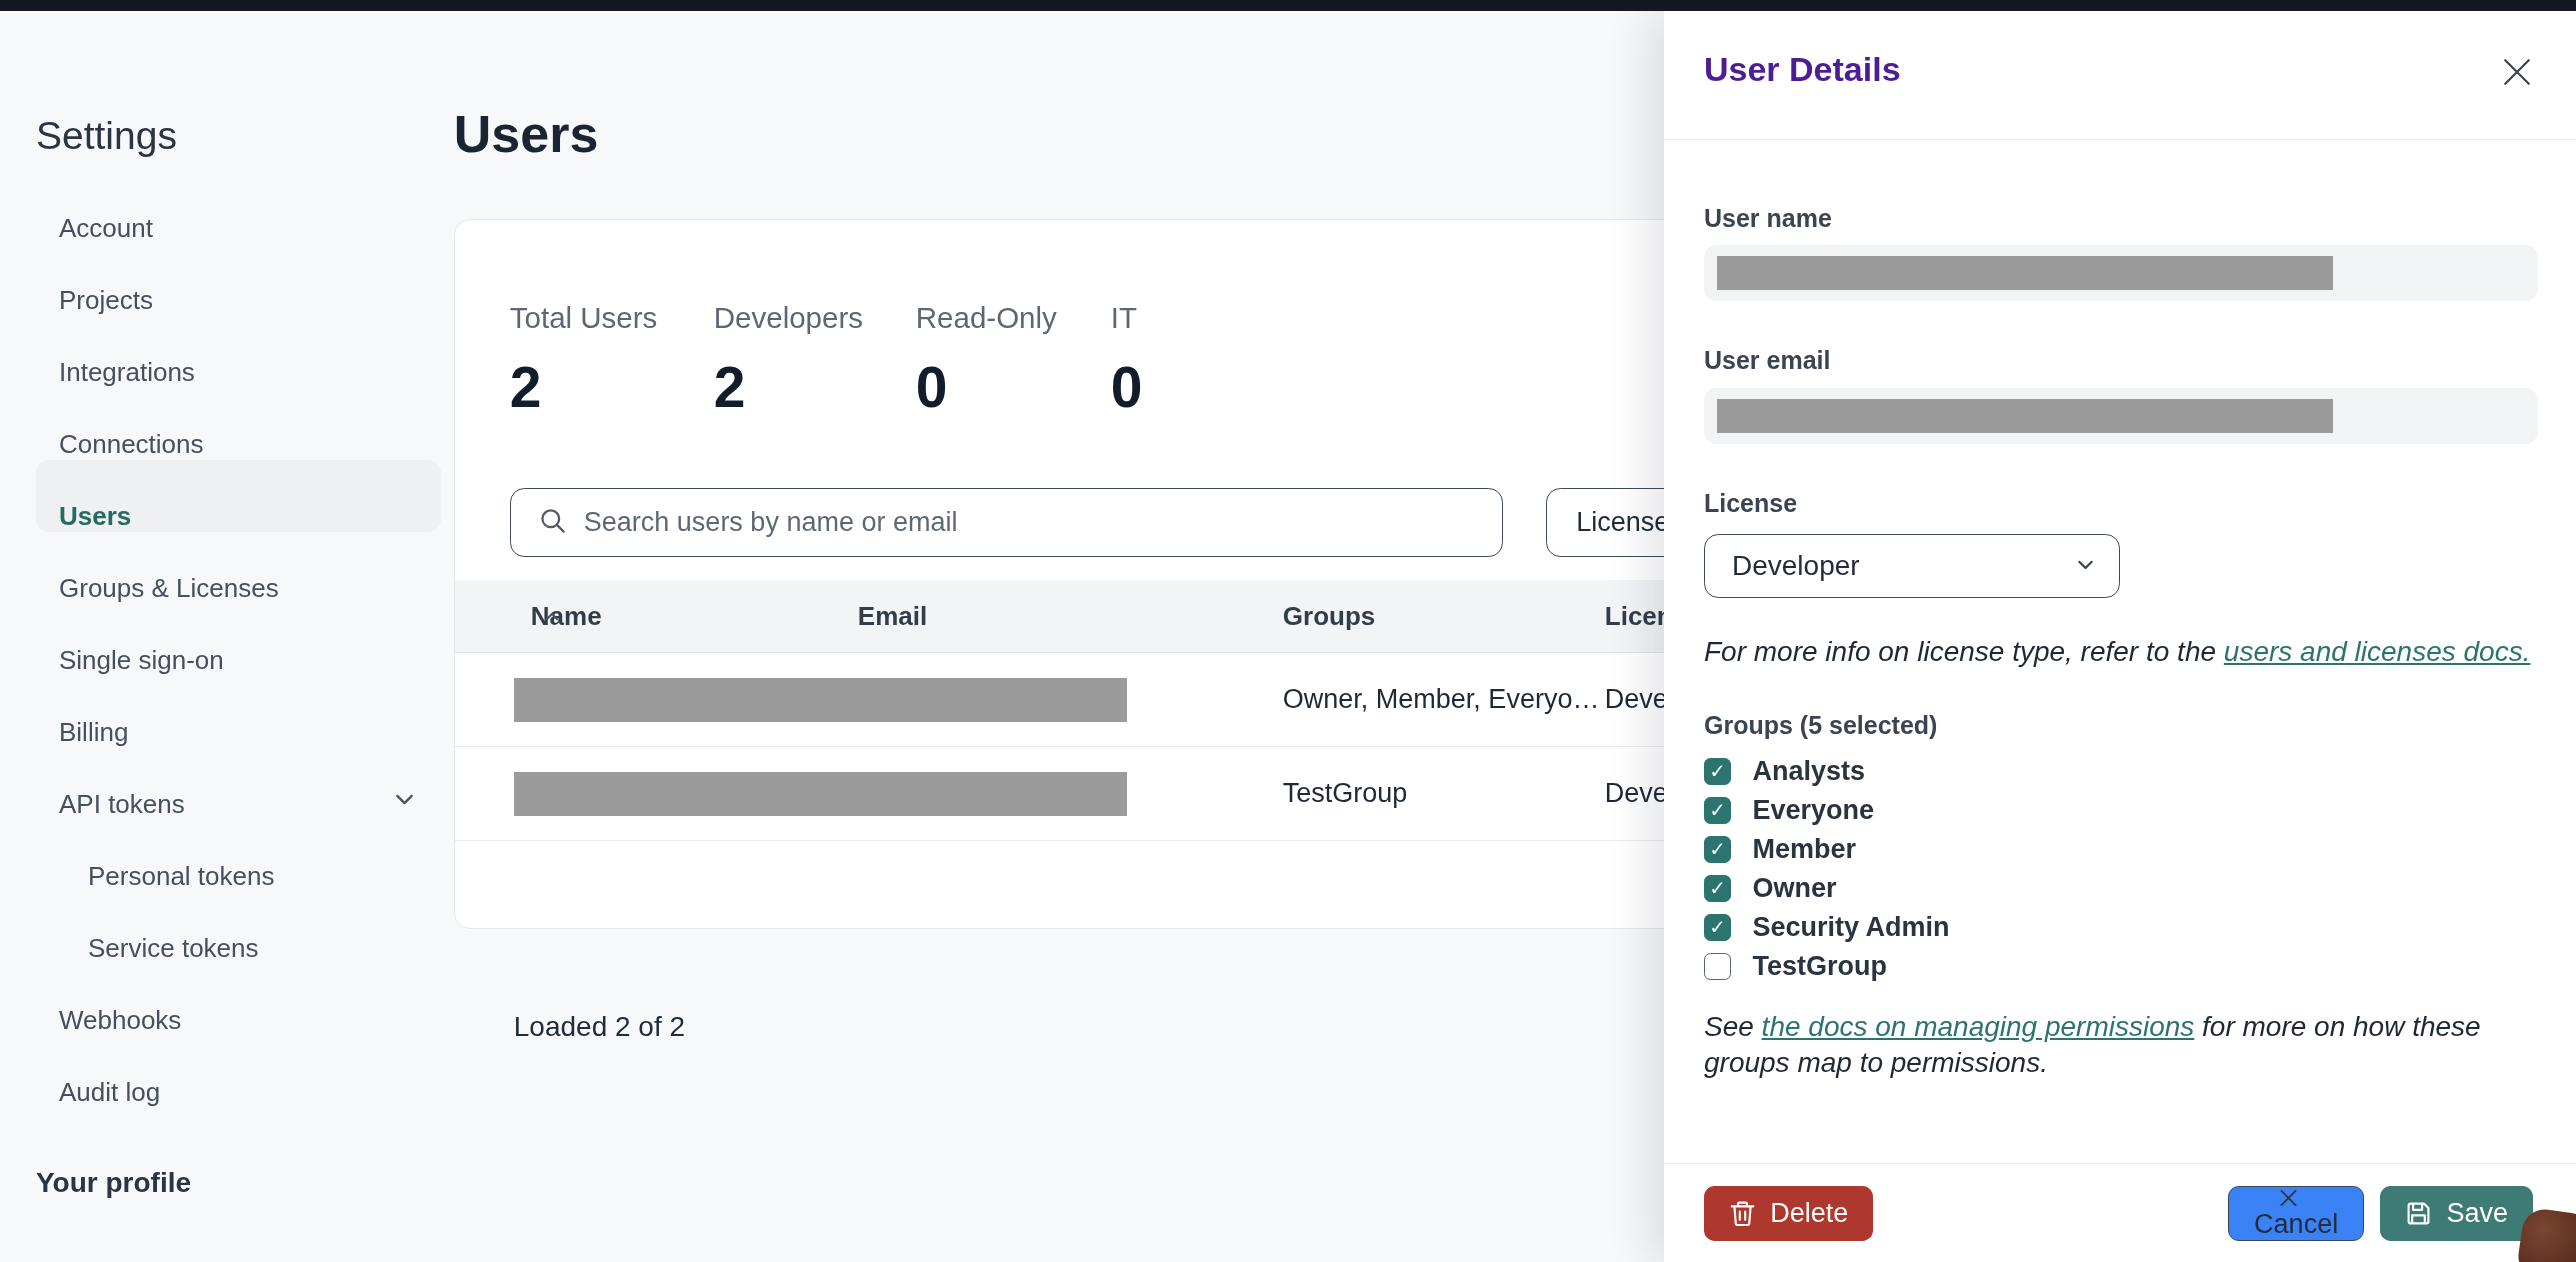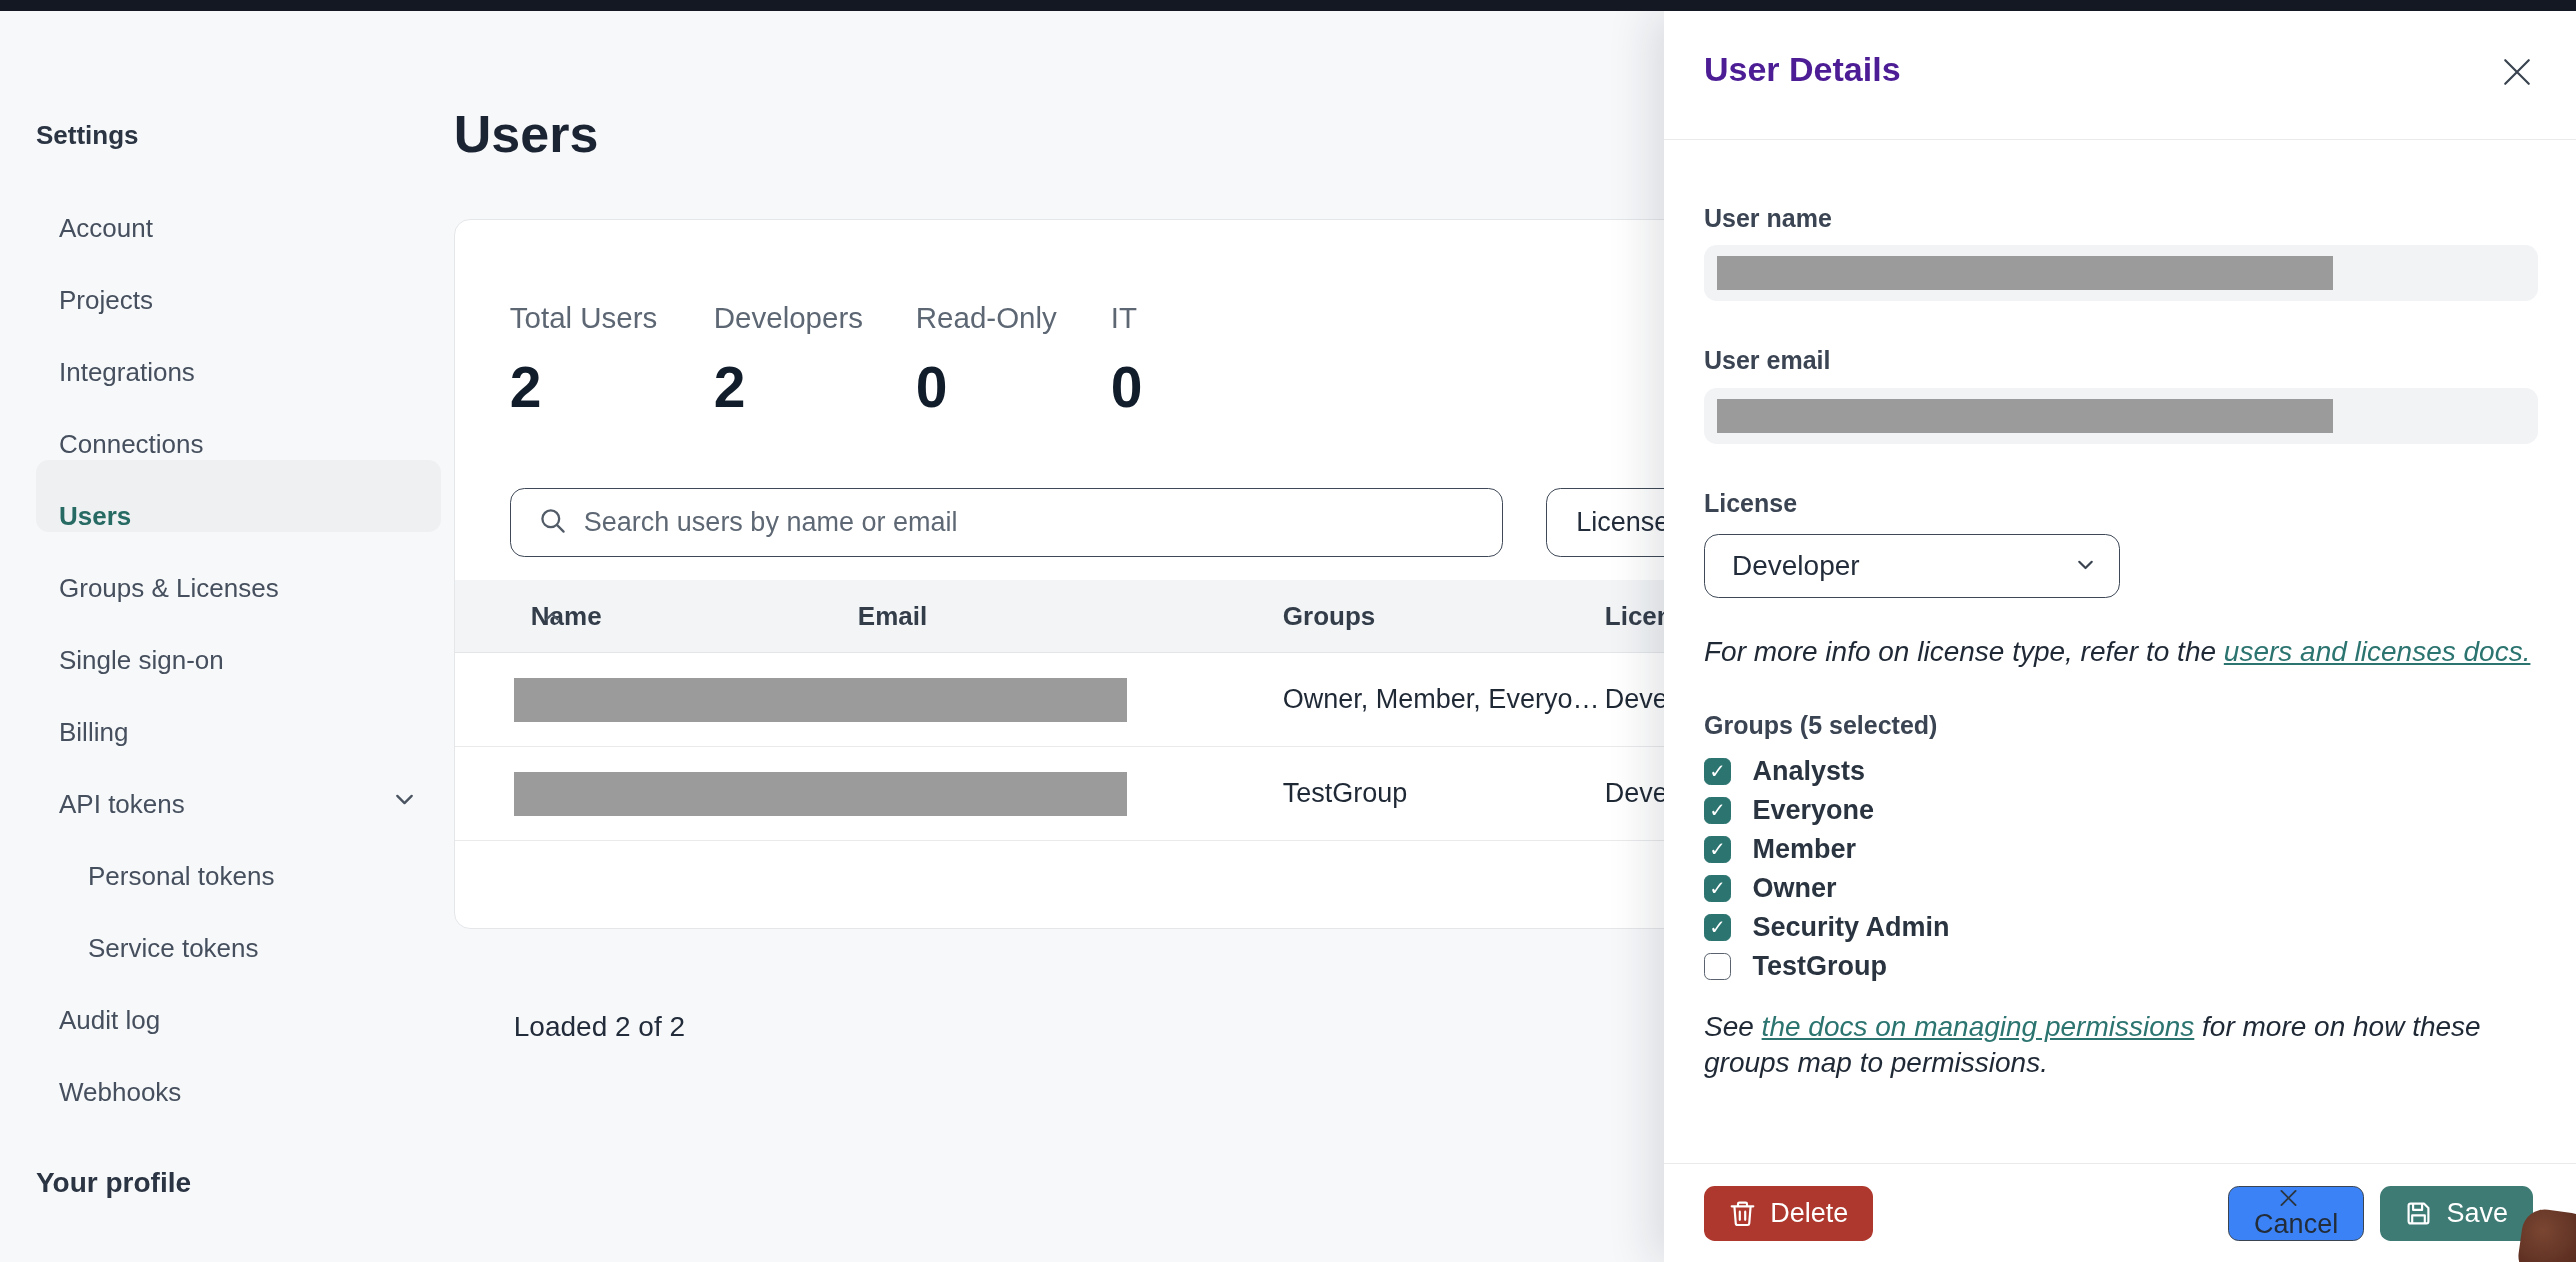--- a/index.html
+++ b/index.html
@@ -7,21 +7,21 @@
   body {
     font-family:"Liberation Sans","DejaVu Sans",sans-serif;
     background:#f7f8fa; color:#222c3a; position:relative;
   }
   .topbar { position:absolute; top:0; left:0; width:2576px; height:10.7px; background:#141822; z-index:30; }
   .app { position:absolute; top:10.7px; left:0; right:0; bottom:0; }
 
   
   .sidebar { position:absolute; top:0; left:0; width:452px; height:100%; padding-left:36px; }
   .sidebar-heading { margin-top:89px; height:72px; display:flex; align-items:center;
-    font-size:26px; font-weight:700; color:#2b3442; }
+    font-size:39px; font-weight:400; color:#2b3442; }
   .nav { list-style:none; }
   .nav li { width:405px; height:72px; display:flex; align-items:flex-end;
     font-size:26px; color:#454f5d; padding:0 23px; border-radius:12.5px; cursor:pointer; }
   .nav li.active { background:#eef0f2; color:#276a64; font-weight:700; }
   .nav li.sub { padding-left:52px; }
   .nav li .spacer { flex:1; }
   .profile-heading { margin-top:39px; height:72px; display:flex; align-items:center;
     font-size:28px; font-weight:700; color:#2b3442; }
 
   
@@ -141,24 +141,24 @@
             </svg>
         </span>
       </li>
       <li class="sub">
           <span>Personal tokens</span>
         </li>
       <li class="sub">
           <span>Service tokens</span>
         </li>
       <li>
+          <span>Webhooks</span>
+        </li>
+      <li>
           <span>Audit log</span>
-        </li>
-      <li>
-          <span>Webhooks</span>
         </li>
     </ul>
     <div class="profile-heading">Your profile</div>
     <ul class="nav">
       <li>
           <span>Personal profile</span>
         </li>
     </ul>
   </nav>
 

